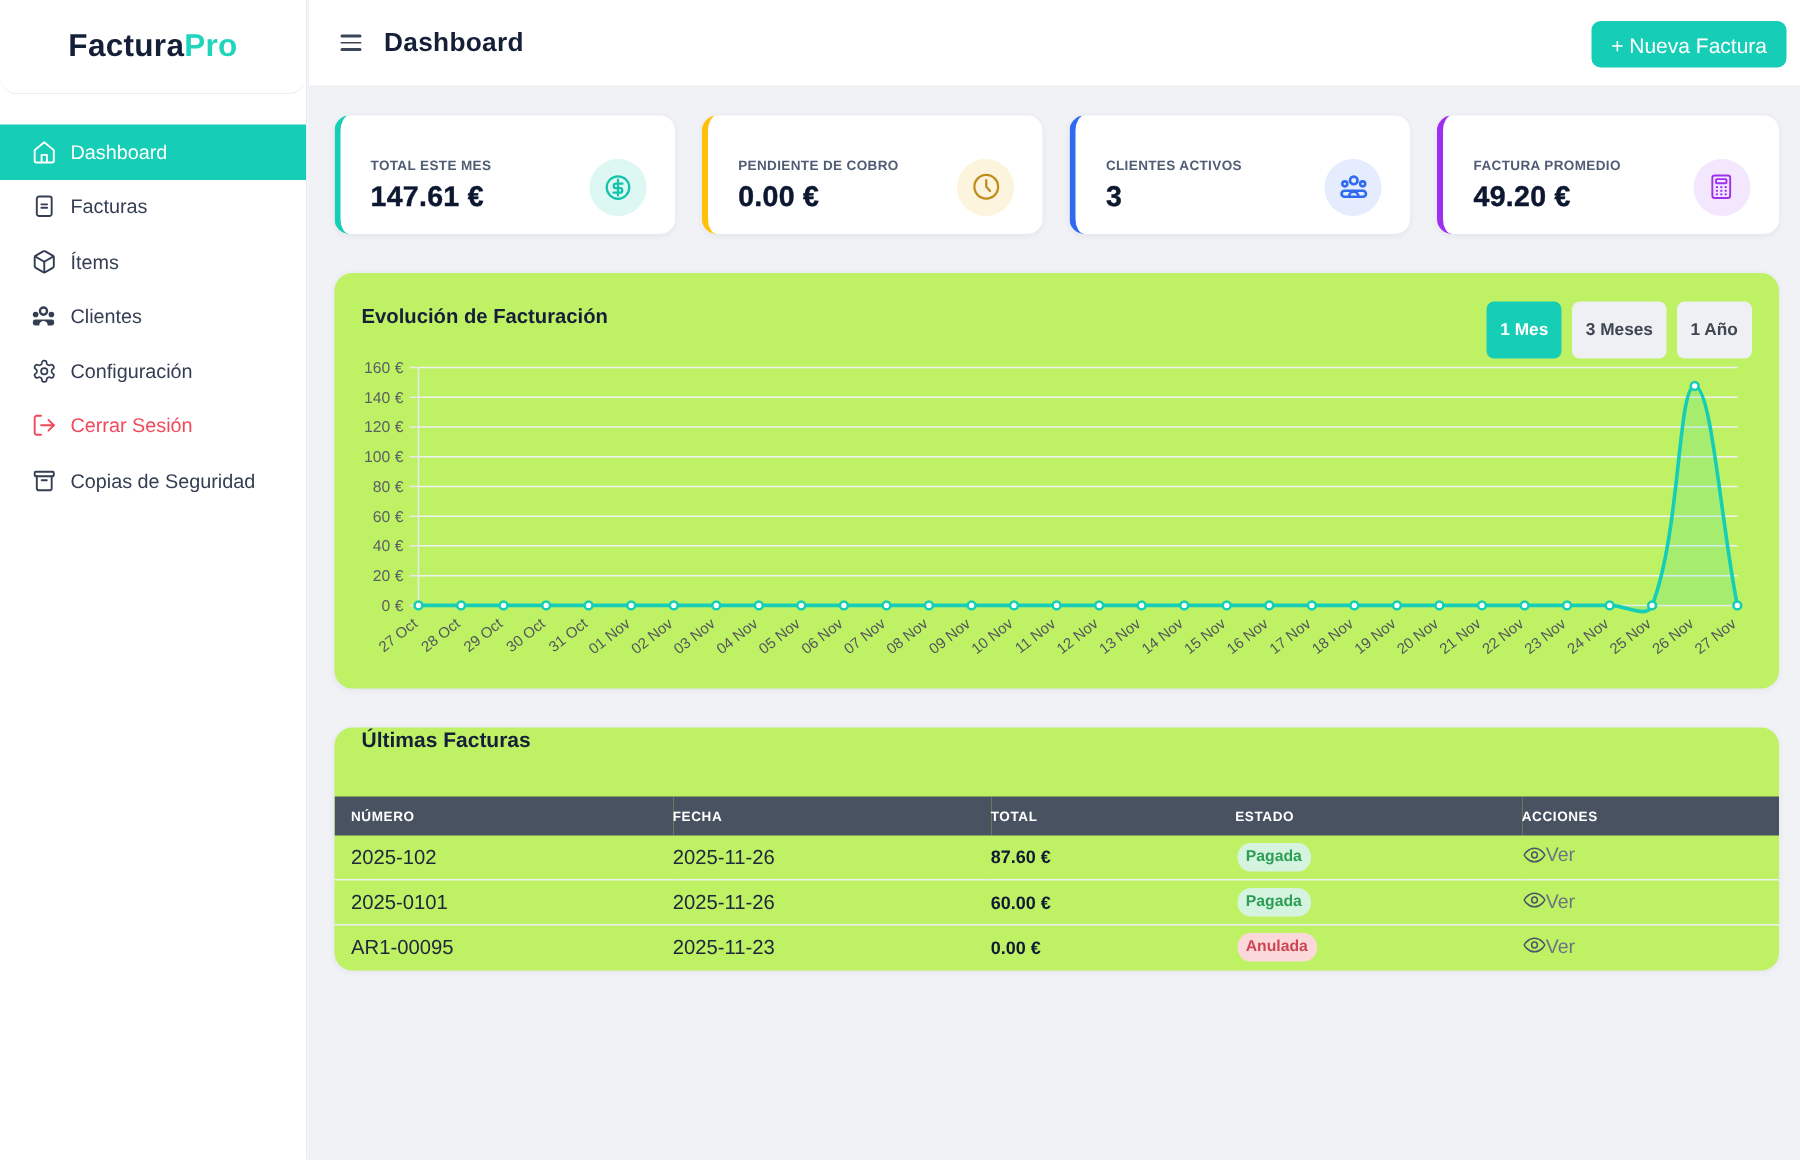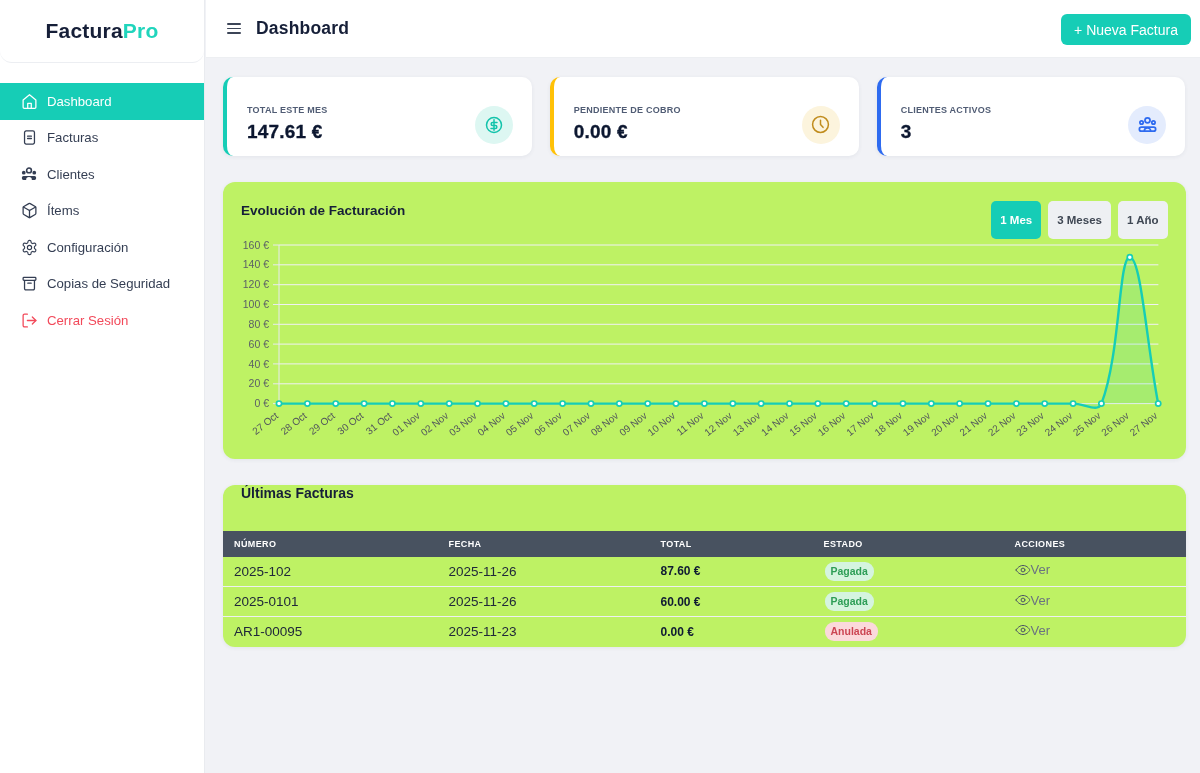--- a/index.html
+++ b/index.html
@@ -61,69 +61,69 @@
       </div>
       <div class="nav-item ">
         <span class="ni">
           <svg width="17" height="17" viewBox="0 0 24 24" fill="none" stroke="currentColor" stroke-width="1.8" stroke-linecap="round" stroke-linejoin="round">
             <path d="M16.8 2.8H7.2a2.2 2.2 0 0 0-2.2 2.2v14a2.2 2.2 0 0 0 2.2 2.2h9.6a2.2 2.2 0 0 0 2.2-2.2V5a2.2 2.2 0 0 0-2.2-2.2Z"></path>
             <path d="M9.3 10.2h5.4M9.3 13.4h5.4"></path>
           </svg>
         </span>
         <span>Facturas</span>
       </div>
+      <div class="nav-item ">
+        <span class="ni">
+          <svg width="17" height="17" viewBox="0 0 24 24" fill="none" stroke="currentColor" stroke-width="1.8" stroke-linecap="round" stroke-linejoin="round">
+            <path d="M21 8a2 2 0 0 0-1-1.73l-7-4a2 2 0 0 0-2 0l-7 4A2 2 0 0 0 3 8v8a2 2 0 0 0 1 1.73l7 4a2 2 0 0 0 2 0l7-4A2 2 0 0 0 21 16Z"></path>
+            <path d="m3.3 7 8.7 5 8.7-5"></path>
+            <path d="M12 22V12"></path>
+          </svg>
+        </span>
+        <span>Ítems</span>
+      </div>
       <div class="nav-item">
         <span class="ni">
           <svg width="18" height="18" viewBox="0 0 24 24" fill="none" stroke="currentColor">
             <circle cx="12" cy="7.2" r="3.2" stroke-width="2.1"></circle>
             <circle cx="5" cy="10.2" r="2.5" fill="currentColor" stroke="none"></circle>
             <circle cx="19" cy="10.2" r="2.5" fill="currentColor" stroke="none"></circle>
             <path fill-rule="evenodd" fill="currentColor" stroke="none" d="M4.6 14.7h14.8a2.1 2.1 0 0 1 2.1 2.1v1a2.1 2.1 0 0 1-2.1 2.1H4.6a2.1 2.1 0 0 1-2.1-2.1v-1a2.1 2.1 0 0 1 2.1-2.1Z M8.2 19.9a3.8 3.8 0 0 1 7.6 0Z"></path>
           </svg>
         </span>
         <span>Clientes</span>
       </div>
       <div class="nav-item ">
         <span class="ni">
-          <svg width="17" height="17" viewBox="0 0 24 24" fill="none" stroke="currentColor" stroke-width="1.8" stroke-linecap="round" stroke-linejoin="round">
-            <path d="M21 8a2 2 0 0 0-1-1.73l-7-4a2 2 0 0 0-2 0l-7 4A2 2 0 0 0 3 8v8a2 2 0 0 0 1 1.73l7 4a2 2 0 0 0 2 0l7-4A2 2 0 0 0 21 16Z"></path>
-            <path d="m3.3 7 8.7 5 8.7-5"></path>
-            <path d="M12 22V12"></path>
-          </svg>
-        </span>
-        <span>Ítems</span>
-      </div>
-      <div class="nav-item ">
-        <span class="ni">
           <svg width="17" height="17" viewBox="0 0 24 24" fill="none" stroke="currentColor" stroke-width="1.6" stroke-linecap="round" stroke-linejoin="round">
             <path d="M12.22 2h-.44a2 2 0 0 0-2 2v.18a2 2 0 0 1-1 1.73l-.43.25a2 2 0 0 1-2 0l-.15-.08a2 2 0 0 0-2.73.73l-.22.38a2 2 0 0 0 .73 2.73l.15.1a2 2 0 0 1 1 1.72v.51a2 2 0 0 1-1 1.74l-.15.09a2 2 0 0 0-.73 2.73l.22.38a2 2 0 0 0 2.73.73l.15-.08a2 2 0 0 1 2 0l.43.25a2 2 0 0 1 1 1.73V20a2 2 0 0 0 2 2h.44a2 2 0 0 0 2-2v-.18a2 2 0 0 1 1-1.73l.43-.25a2 2 0 0 1 2 0l.15.08a2 2 0 0 0 2.73-.73l.22-.39a2 2 0 0 0-.73-2.73l-.15-.08a2 2 0 0 1-1-1.74v-.5a2 2 0 0 1 1-1.74l.15-.09a2 2 0 0 0 .73-2.73l-.22-.38a2 2 0 0 0-2.73-.73l-.15.08a2 2 0 0 1-2 0l-.43-.25a2 2 0 0 1-1-1.73V4a2 2 0 0 0-2-2z"></path>
             <circle cx="12" cy="12" r="3"></circle>
           </svg>
         </span>
         <span>Configuración</span>
       </div>
+      <div class="nav-item danger">
+        <span class="ni">
+          <svg width="17" height="17" viewBox="0 0 24 24" fill="none" stroke="currentColor" stroke-width="1.8" stroke-linecap="round" stroke-linejoin="round">
+            <path d="M9 21H5a2 2 0 0 1-2-2V5a2 2 0 0 1 2-2h4"></path>
+            <path d="m16 17 5-5-5-5"></path>
+            <path d="M21 12H9"></path>
+          </svg>
+        </span>
+        <span>Cerrar Sesión</span>
+      </div>
       <div class="nav-item ">
         <span class="ni">
           <svg width="17" height="17" viewBox="0 0 24 24" fill="none" stroke="currentColor" stroke-width="1.8" stroke-linecap="round" stroke-linejoin="round">
             <rect x="3" y="3.5" width="18" height="4.2" rx="1.2"></rect>
             <path d="M5 7.7v11.5a1.8 1.8 0 0 0 1.8 1.8h10.4a1.8 1.8 0 0 0 1.8-1.8V7.7"></path>
             <path d="M9.6 11.6h4.8"></path>
           </svg>
         </span>
         <span>Copias de Seguridad</span>
-      </div>
-      <div class="nav-item danger">
-        <span class="ni">
-          <svg width="17" height="17" viewBox="0 0 24 24" fill="none" stroke="currentColor" stroke-width="1.8" stroke-linecap="round" stroke-linejoin="round">
-            <path d="M9 21H5a2 2 0 0 1-2-2V5a2 2 0 0 1 2-2h4"></path>
-            <path d="m16 17 5-5-5-5"></path>
-            <path d="M21 12H9"></path>
-          </svg>
-        </span>
-        <span>Cerrar Sesión</span>
       </div>
     </div>
 </div>
 <div class="topbar">
   <div class="burger">
       <i></i>
       <i></i>
       <i></i>
     </div>
   <div class="tb-title">Dashboard</div>
@@ -161,20 +161,33 @@
           <div class="sc-label">CLIENTES ACTIVOS</div>
           <div class="sc-value">3</div>
         </div>
 <div class="sc-icon" style="background:#e4ecfd;color:#2e6bf0">
           <svg width="21" height="21" viewBox="0 0 24 24" fill="none" stroke="#2e6bf0" stroke-width="2" stroke-linecap="round">
             <circle cx="12" cy="7.2" r="2.9"></circle>
             <circle cx="5.2" cy="9.8" r="1.9"></circle>
             <circle cx="18.8" cy="9.8" r="1.9"></circle>
             <rect x="2.7" y="15" width="18.6" height="4.6" rx="2.3"></rect>
             <path d="M8.4 19.4a3.6 3.6 0 0 1 7.2 0"></path>
+          </svg>
+        </div>
+      </div>
+      <div class="scard" style="border-left-color:#9d2ff0">
+<div class="sc-txt" style="margin-top:-2px">
+          <div class="sc-label">FACTURA PROMEDIO</div>
+          <div class="sc-value">49.20 €</div>
+        </div>
+<div class="sc-icon" style="background:#f3e7fd;color:#9d2ff0">
+          <svg width="19" height="19" viewBox="0 0 24 24" fill="none" stroke="currentColor" stroke-width="1.6" stroke-linecap="round" stroke-linejoin="round">
+            <rect x="4.5" y="2.5" width="15" height="19" rx="2"></rect>
+            <rect x="7.6" y="5.6" width="8.8" height="3.4" rx=".6"></rect>
+            <path d="M8.3 12.4h.1M12 12.4h.1M15.7 12.4h.1M8.3 15.4h.1M12 15.4h.1M15.7 15.4h.1M8.3 18.4h.1M12 18.4h.1M15.7 18.4h.1" stroke-width="1.9"></path>
           </svg>
         </div>
       </div>
     </div>
   <div class="panel chart-card">
     <div class="p-title">Evolución de Facturación</div>
     <div class="range">
         <span class="on">1 Mes</span>
         <span>3 Meses</span>
         <span>1 Año</span>

